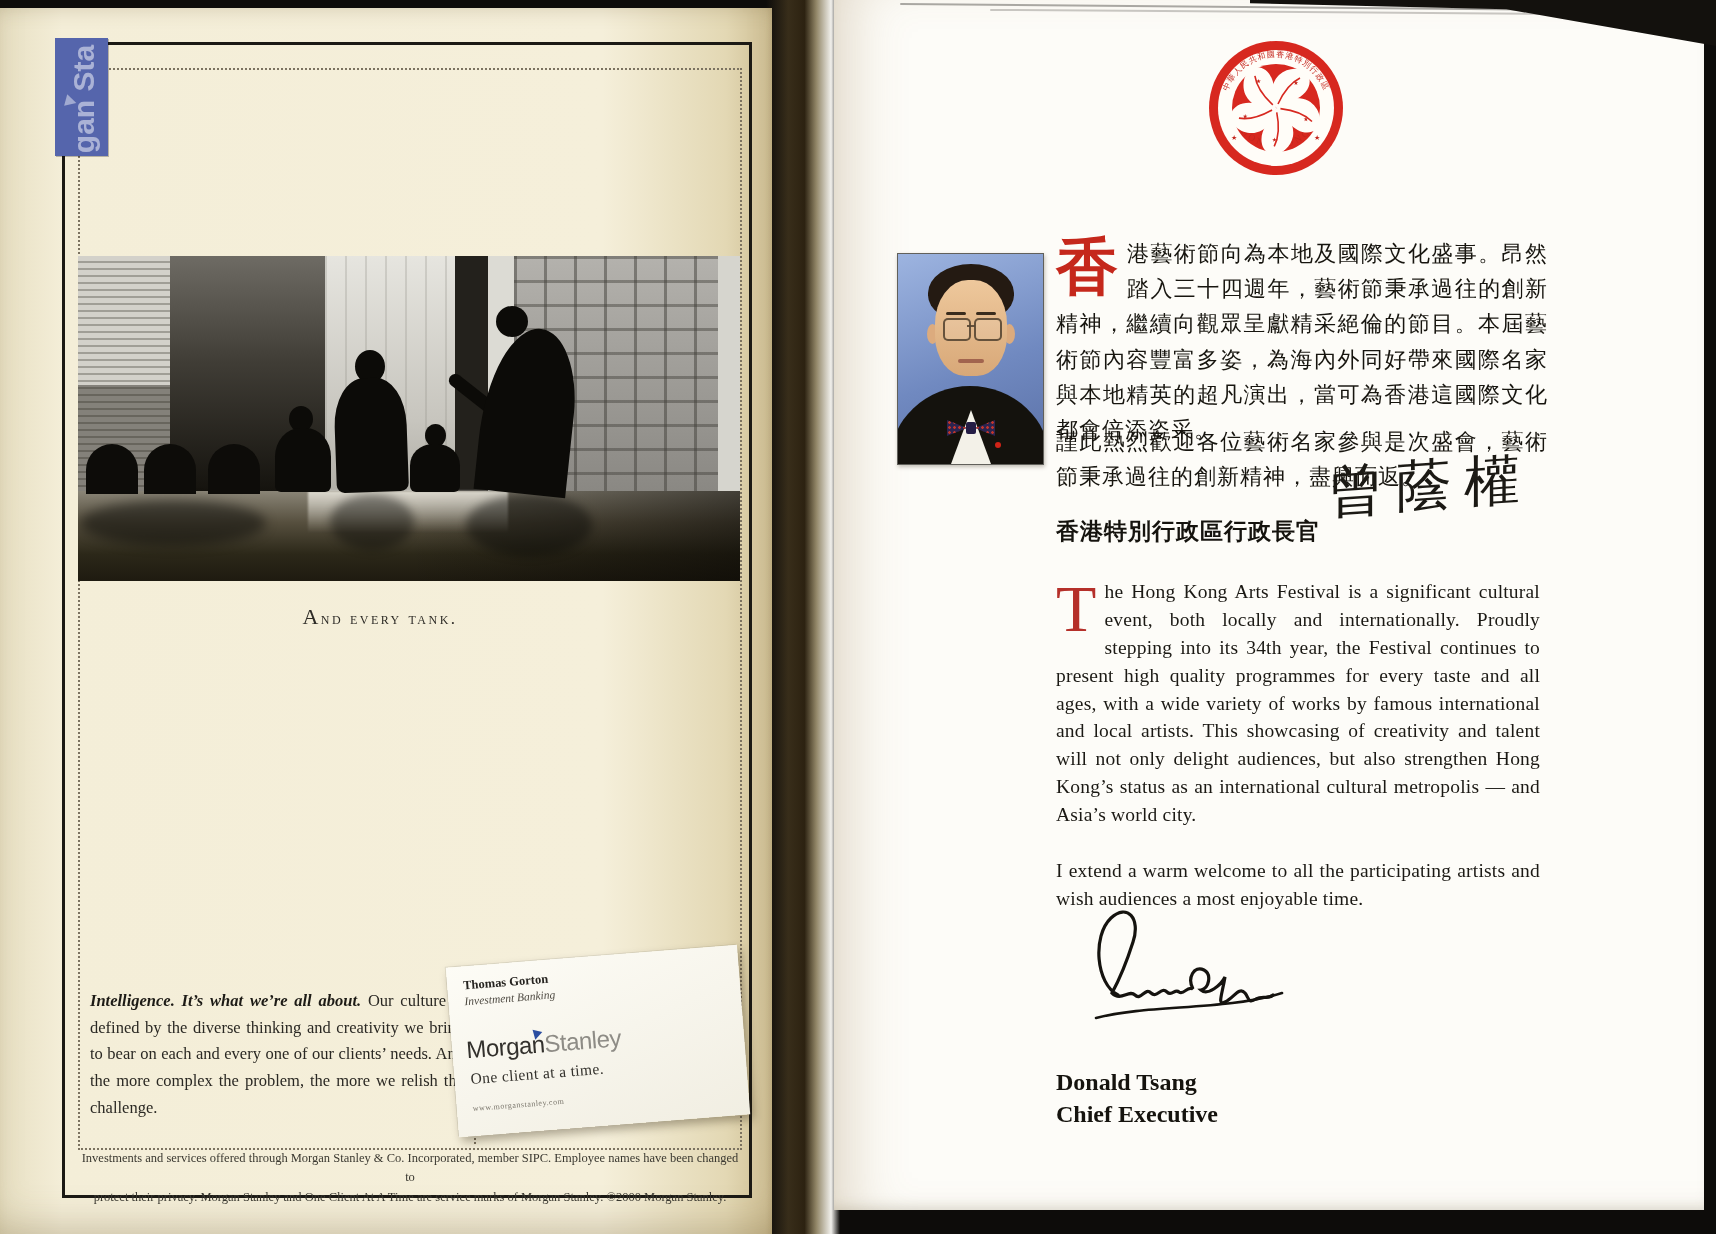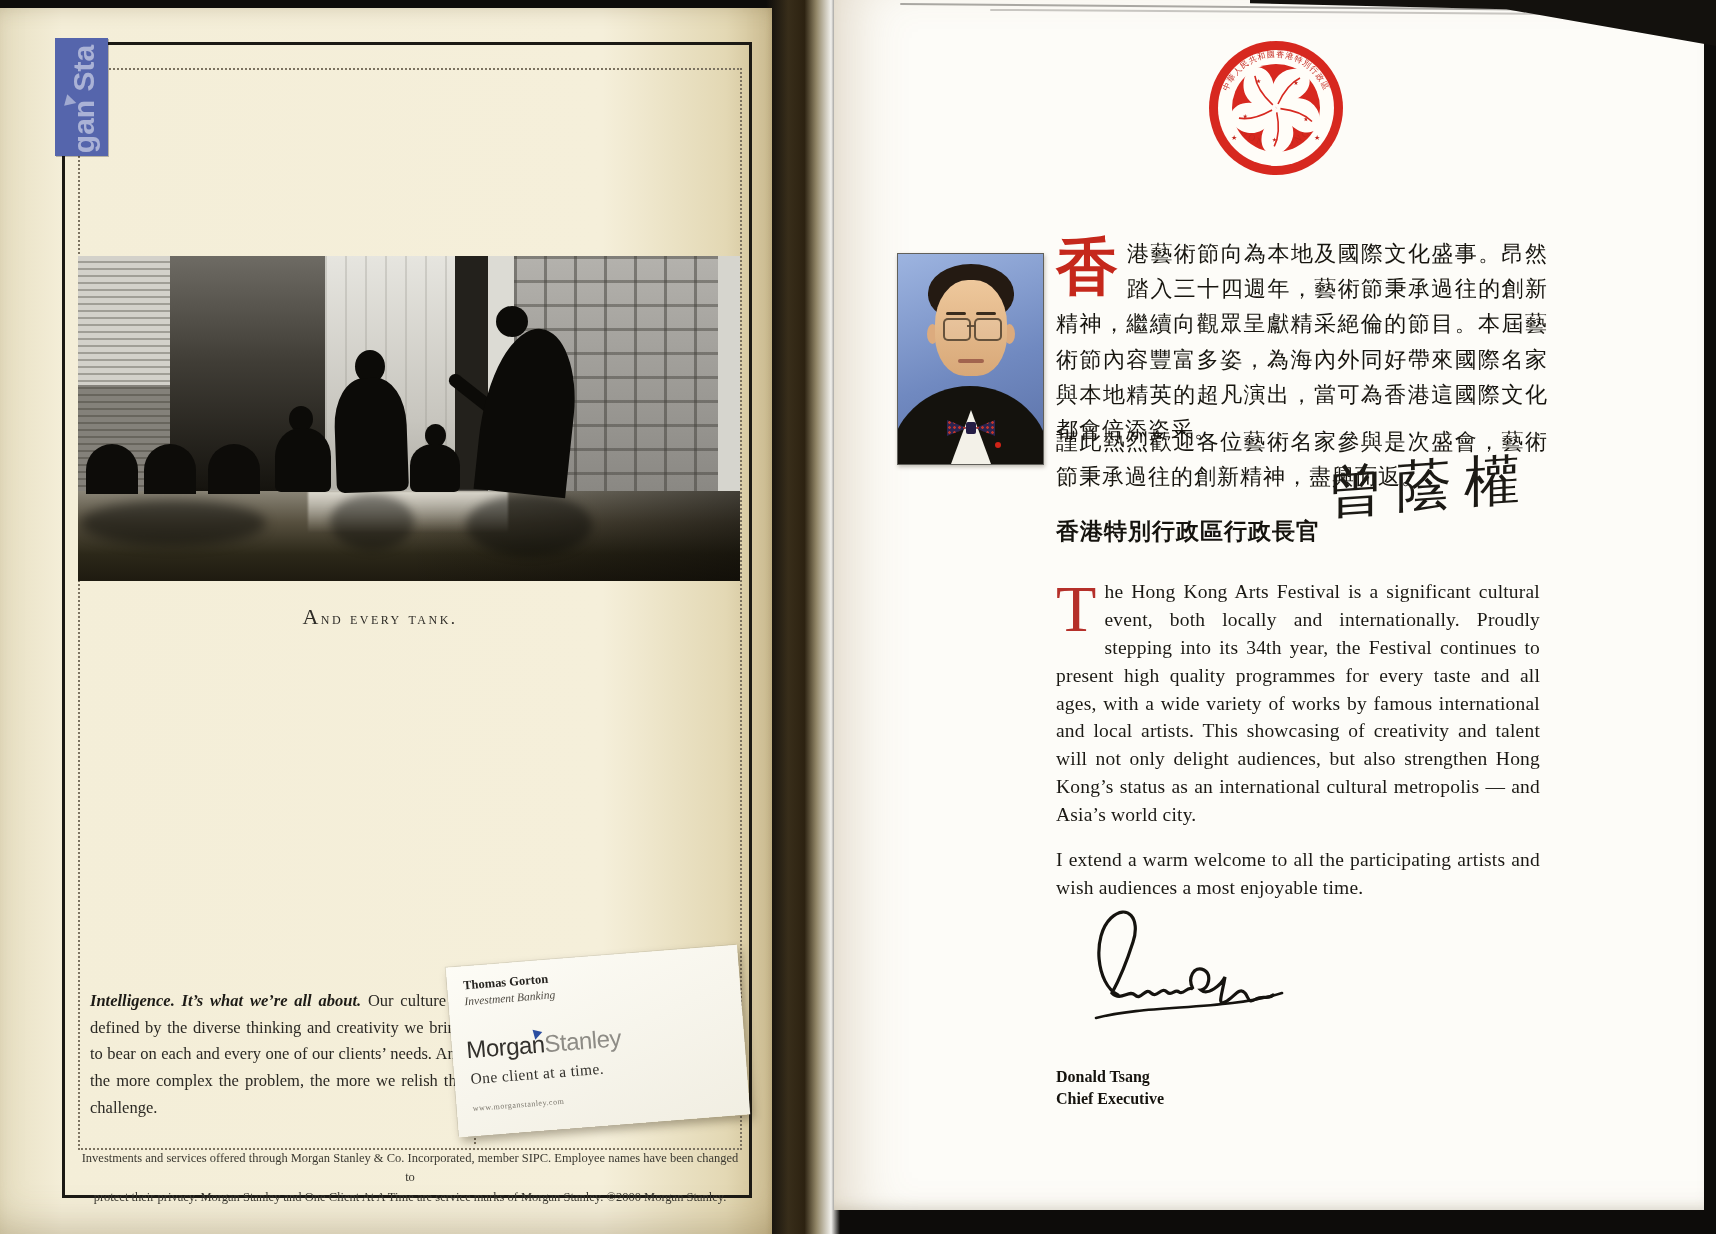--- a/index.html
+++ b/index.html
@@ -146,23 +146,23 @@
   .cn-para2{position:absolute;left:222px;top:424px;width:492px;margin:0;
     font-size:22px;line-height:1.6;letter-spacing:1px;text-align:justify;color:#17150f;}
   .cn-signer{position:absolute;left:222px;top:516px;font-size:23px;font-weight:bold;color:#15130e;letter-spacing:1px;}
   .cn-signature{position:absolute;left:494px;top:448px;font-size:56px;color:#1b1914;
     letter-spacing:12px;transform:rotate(-4deg) skewX(-4deg);font-weight:500;white-space:nowrap;}
 
   .en-col{position:absolute;left:222px;top:578px;width:484px;}
   .en-para1,.en-para2{margin:0;font-size:19.5px;line-height:1.43;text-align:justify;
     color:#1b1914;letter-spacing:.2px;}
   .en-dropcap{float:left;font-size:66px;line-height:54px;color:#b5302a;margin:4px 8px 0 0;}
-  .en-para2{margin-top:17px;}
+  .en-para2{margin-top:28px;}
   .en-sign{position:absolute;left:240px;top:892px;}
-  .sign-block{position:absolute;left:222px;top:1066px;font-size:16px;font-weight:bold;
+  .sign-block{position:absolute;left:222px;top:1066px;font-size:24px;font-weight:bold;
     line-height:1.35;color:#15130e;}
 </style>
 </head>
 <body>
 
 <div class="book">
 
   <div class="left-page">
     <div class="ad-frame"></div>
     <div class="dotted-border"></div>

